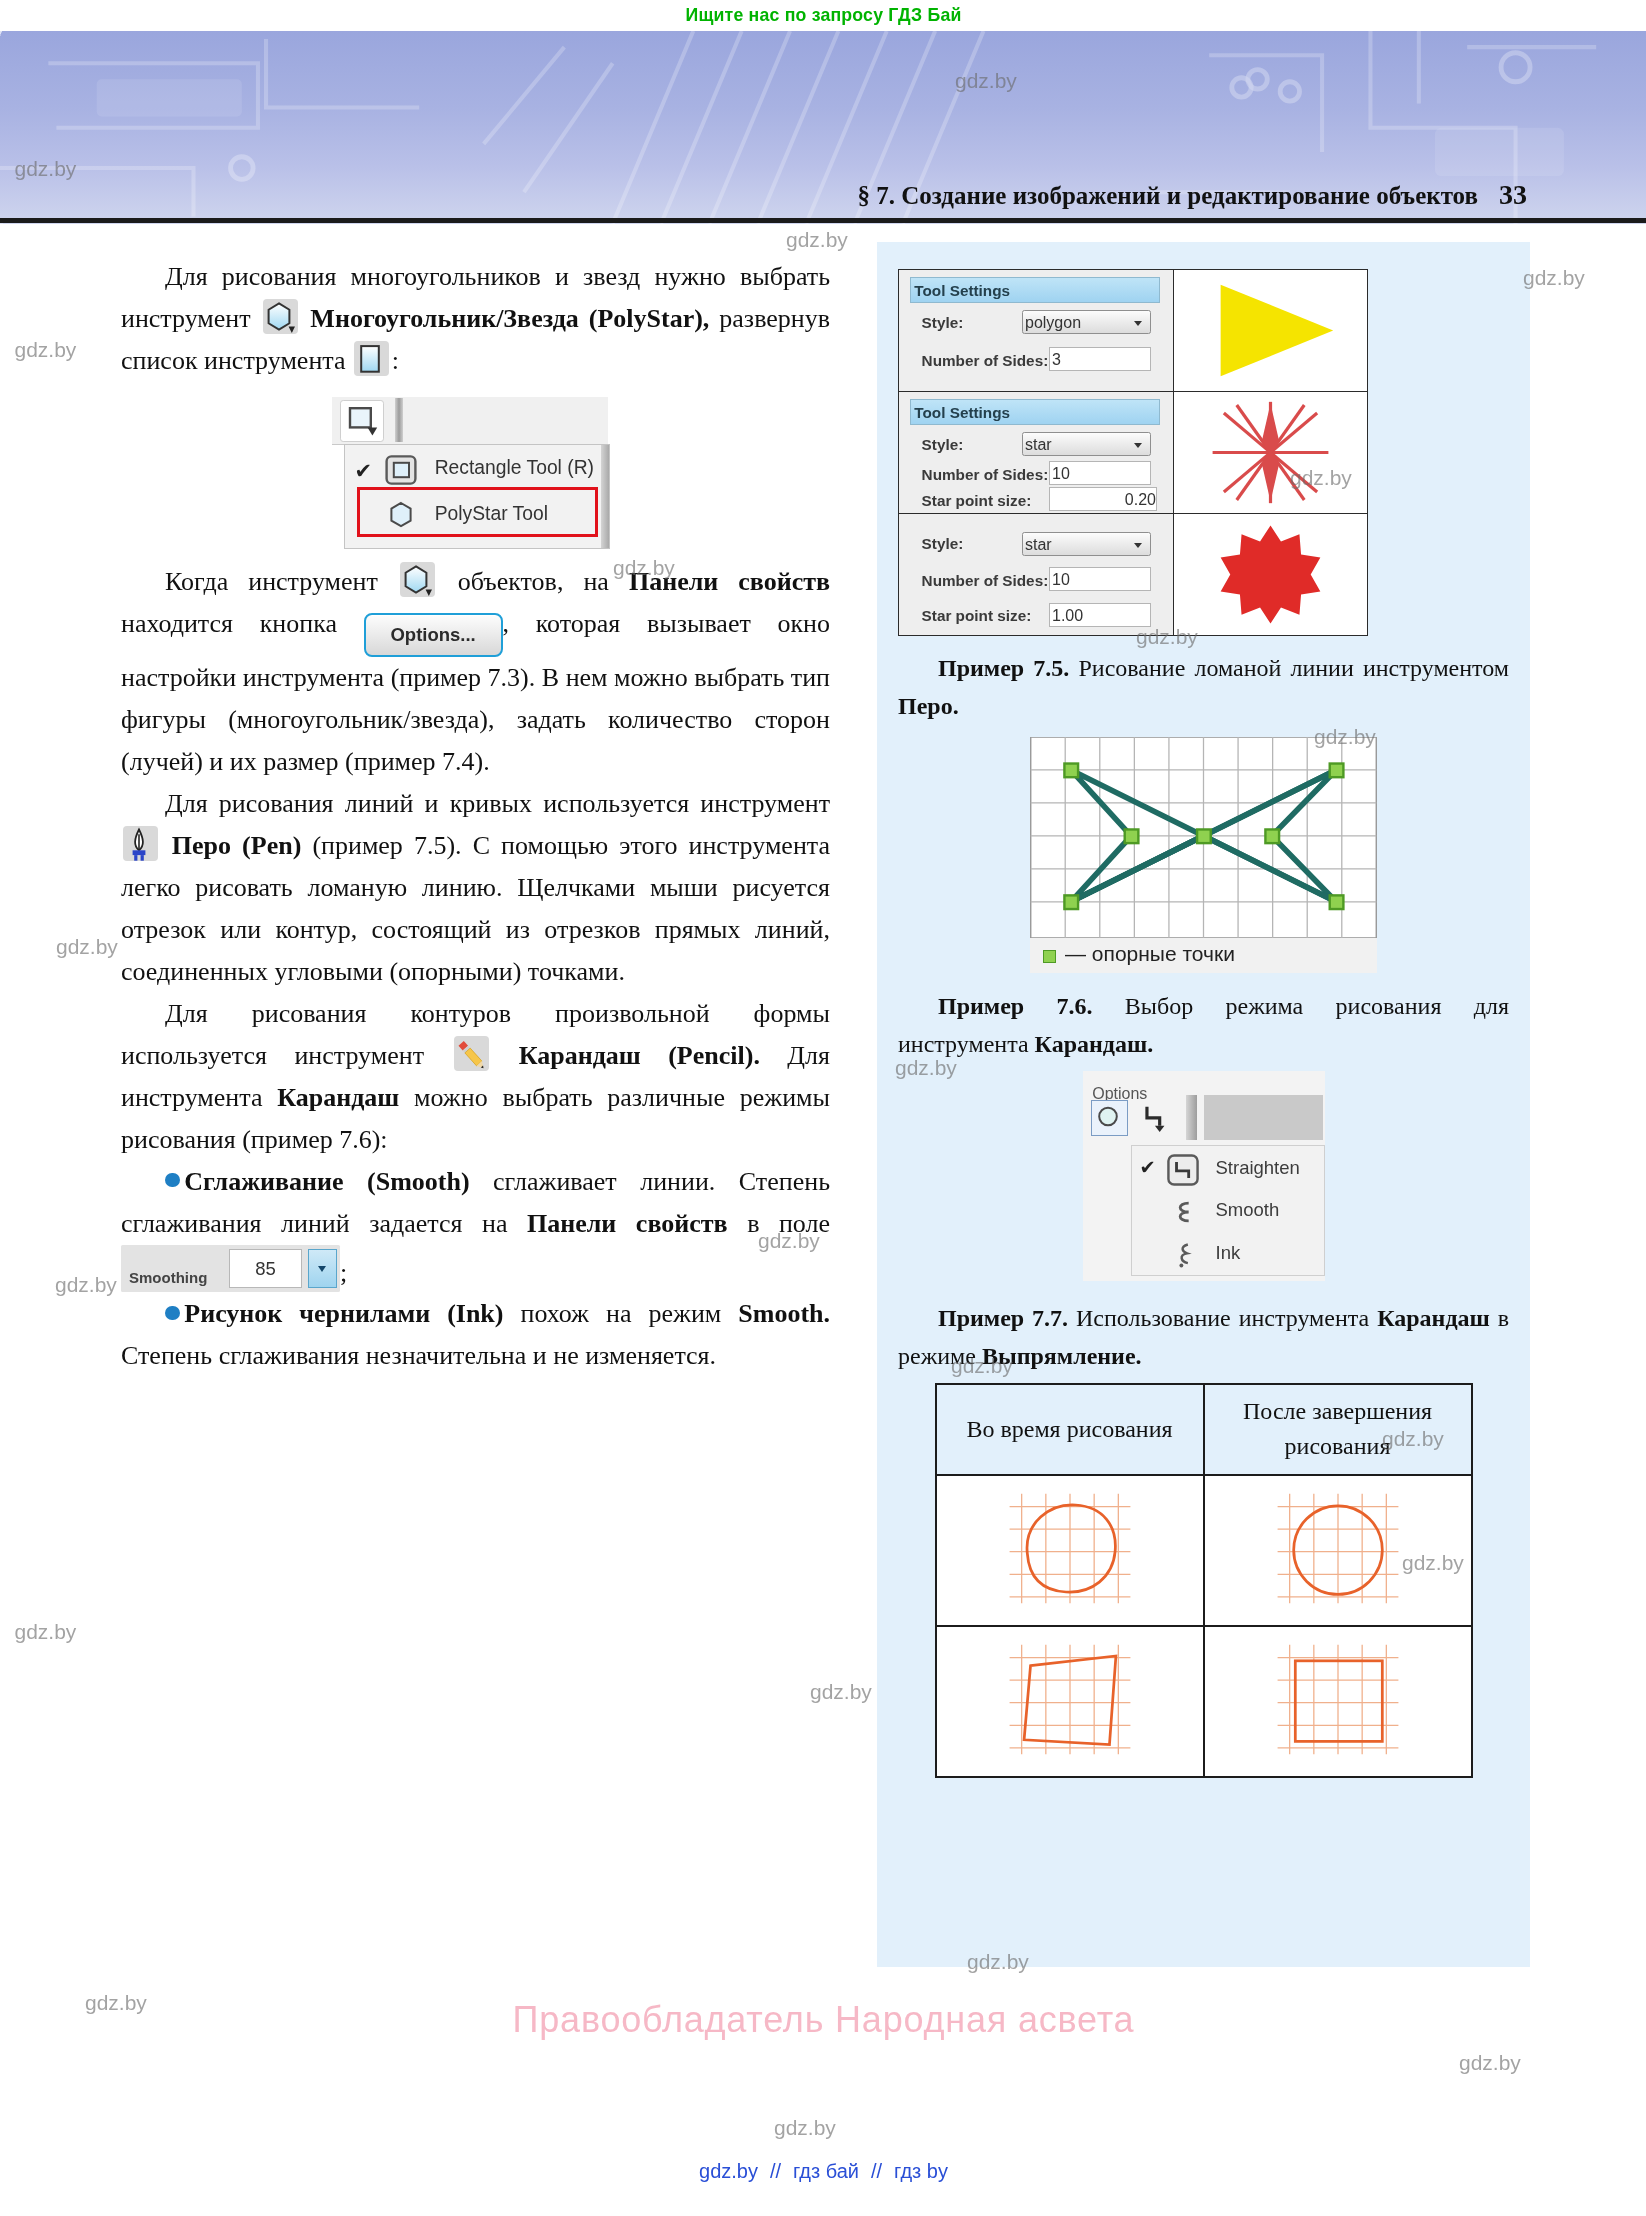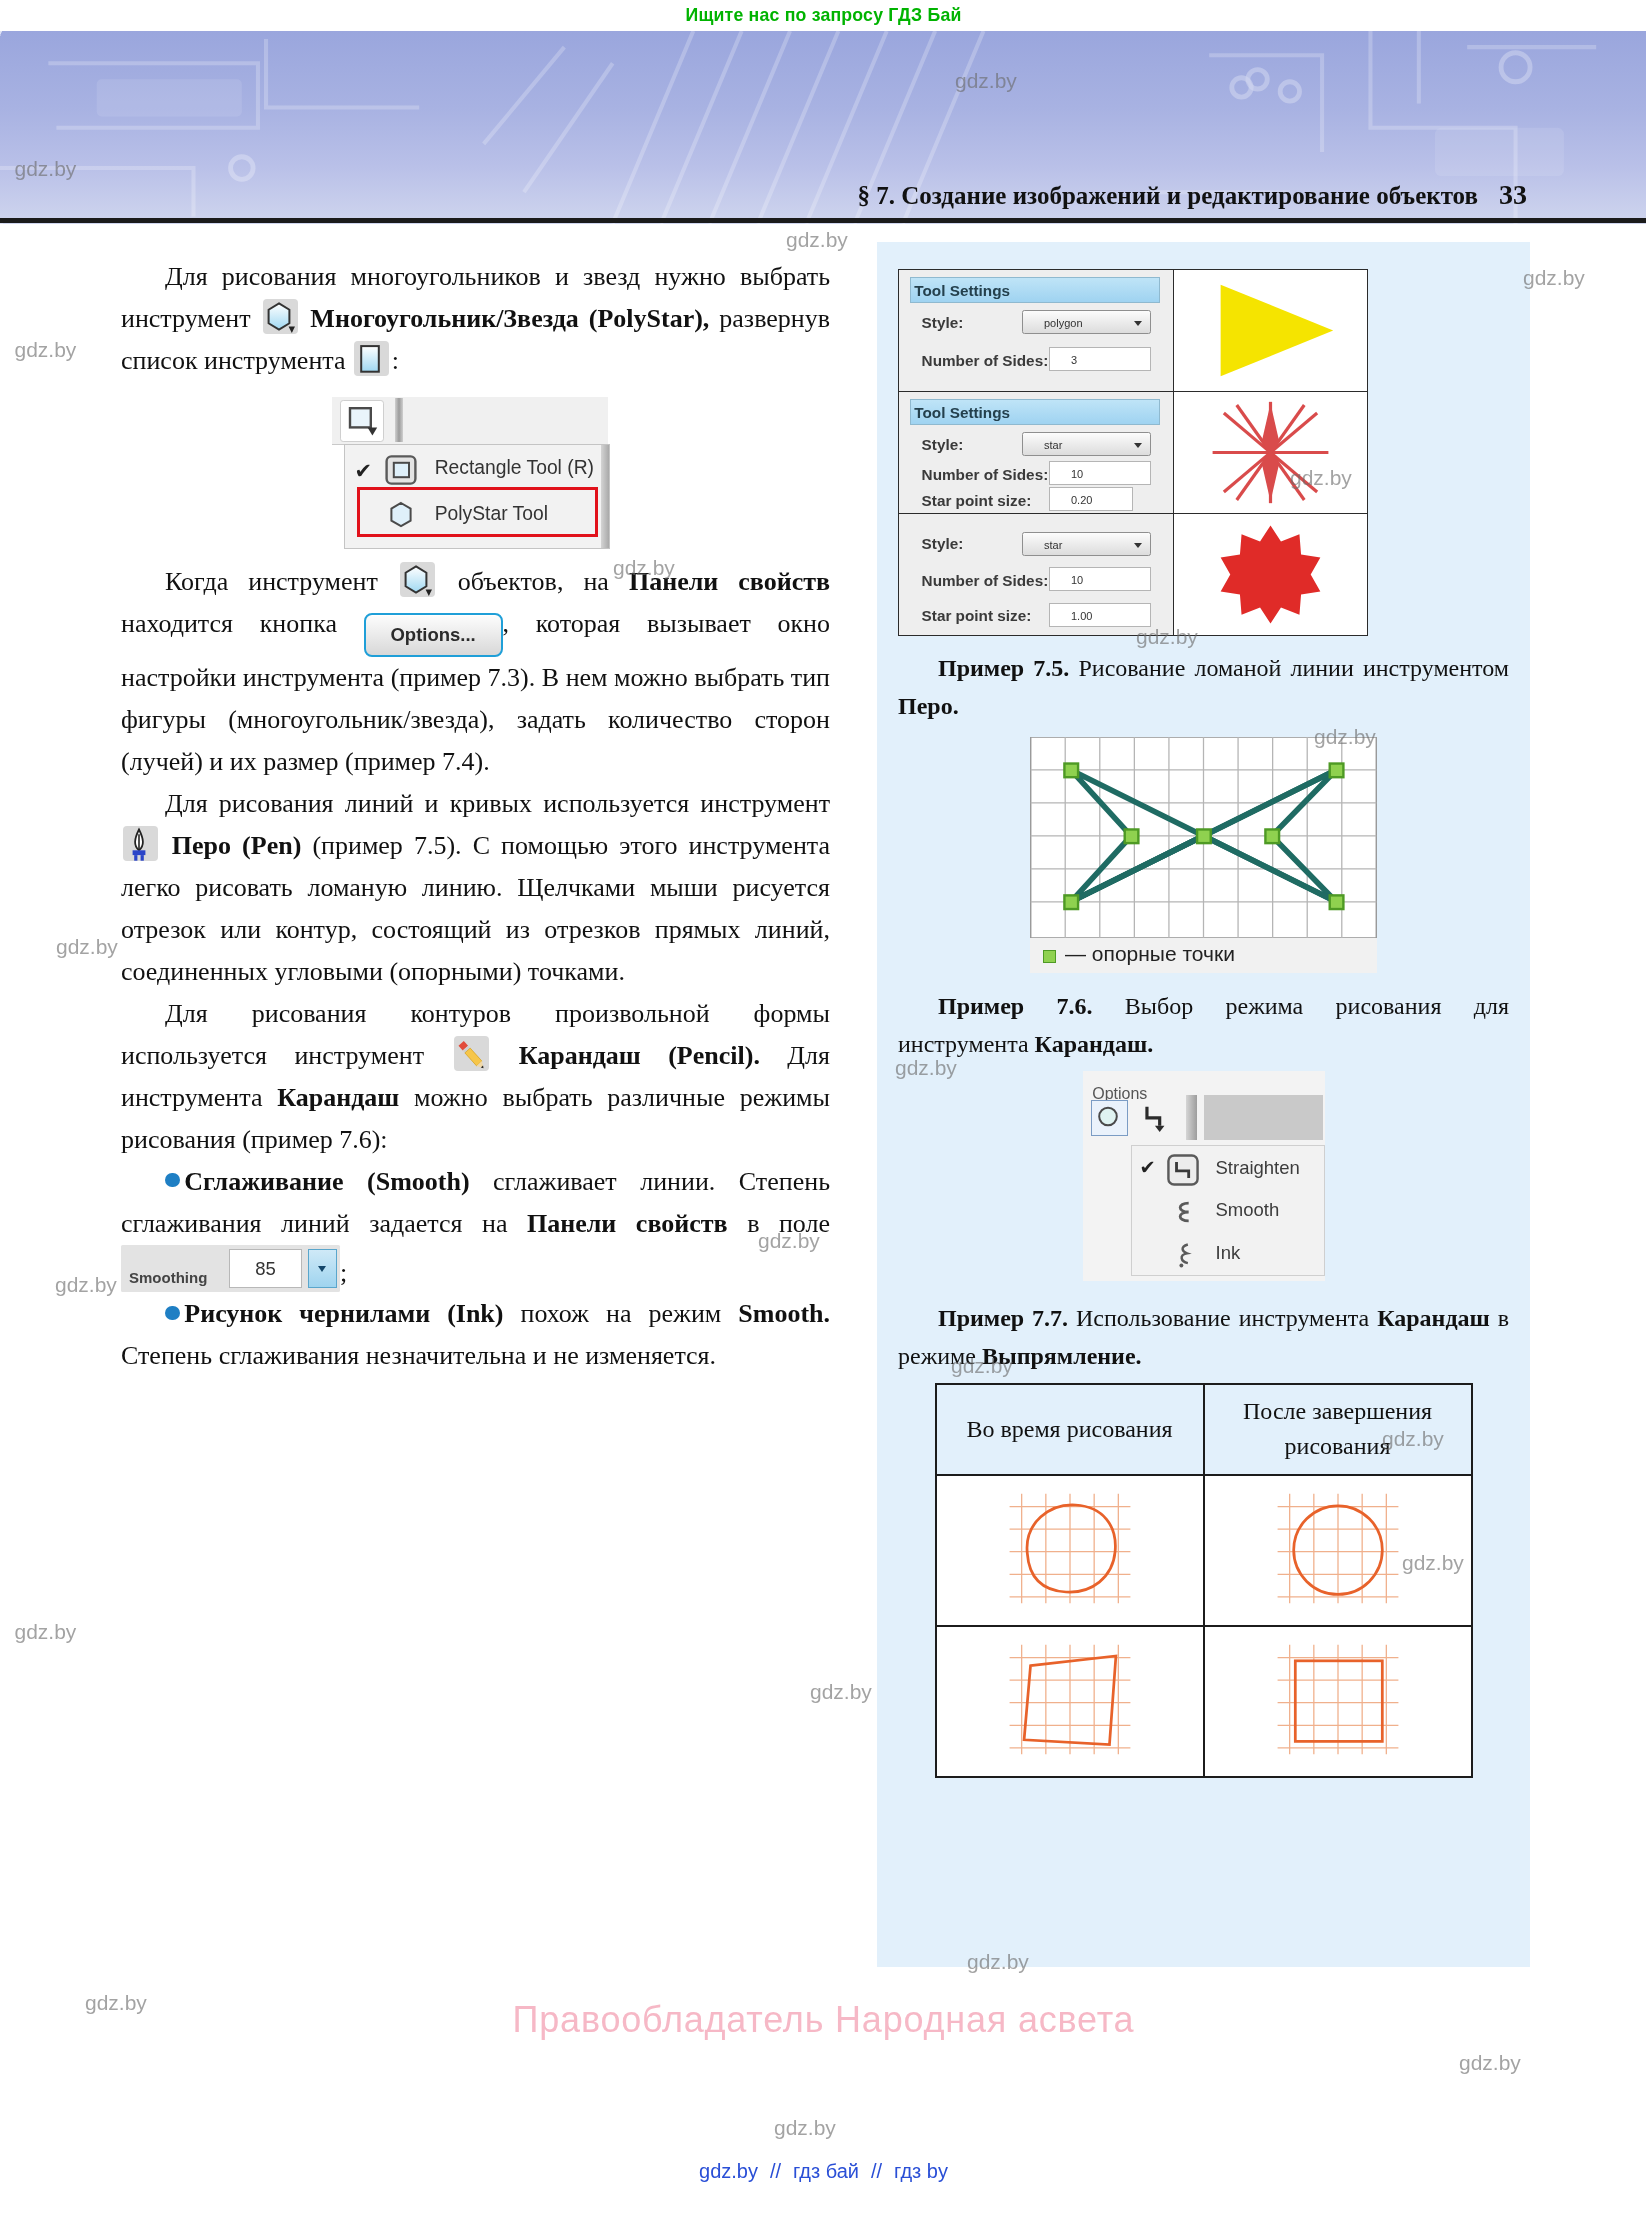--- a/index.html
+++ b/index.html
@@ -173,21 +173,21 @@
     border:0.8px solid #8fb9cf;
     font-family:"Liberation Sans", sans-serif; font-size:15.3px;
     color:#24404d; line-height:26px; padding-left:3px; box-sizing:border-box;
     font-weight:600;
   }
   .tsp-row{ position:absolute; left:22.6px; font-family:"Liberation Sans", sans-serif;
             font-size:15.3px; color:#3a3a3a; font-weight:600; }
   .tsp-ctl{
     position:absolute; height:24px; background:#fff;
     border:0.8px solid #b5b5b5; font-family:"Liberation Sans", sans-serif;
-    font-size:11px; color:#333; line-height:24px; padding-left:21px;
+    font-size:16px; color:#333; line-height:24px; padding-left:2px;
     box-sizing:border-box;
   }
   .tsp-ctl.sel{ background:linear-gradient(#fcfcfc,#dcdcdc); border:0.8px solid #8f8f8f; border-radius:2.4px; }
   .tsp-ctl.sel:after{
     content:""; position:absolute; right:8px; top:9.7px;
     border-left:4.8px solid transparent; border-right:4.8px solid transparent;
     border-top:5.6px solid #333;
   }
 
   .shape-cell{ width:193px; height:121px; background:#fff; position:relative; }
@@ -464,21 +464,21 @@
         </tr>
         <tr>
           <td>
             <div class="tsp">
               <div class="tsp-title">Tool Settings</div>
               <div class="tsp-row" style="top:44px;">Style:</div>
               <div class="tsp-ctl sel" style="left:123px; top:40px; width:129px;">star</div>
               <div class="tsp-row" style="top:74px;">Number of Sides:</div>
               <div class="tsp-ctl" style="left:150px; top:69px; width:102px;">10</div>
               <div class="tsp-row" style="top:100px;">Star point size:</div>
-              <div class="tsp-ctl" style="left:150px; top:95px; width:84px;">0.20</div>
+              <div class="tsp-ctl" style="left:150px; top:95px; width:108px;text-align:right;">0.20</div>
             </div>
           </td>
           <td>
             <div class="shape-cell">
               <svg width="193" height="121" viewBox="0 0 240 150">
                 <g stroke="#d94b4b" stroke-width="4" fill="none">
                   <line x1="120" y1="12" x2="120" y2="138"></line>
                   <line x1="62" y1="26" x2="178" y2="124"></line>
                   <line x1="178" y1="26" x2="62" y2="124"></line>
                   <line x1="48" y1="75" x2="192" y2="75"></line>

